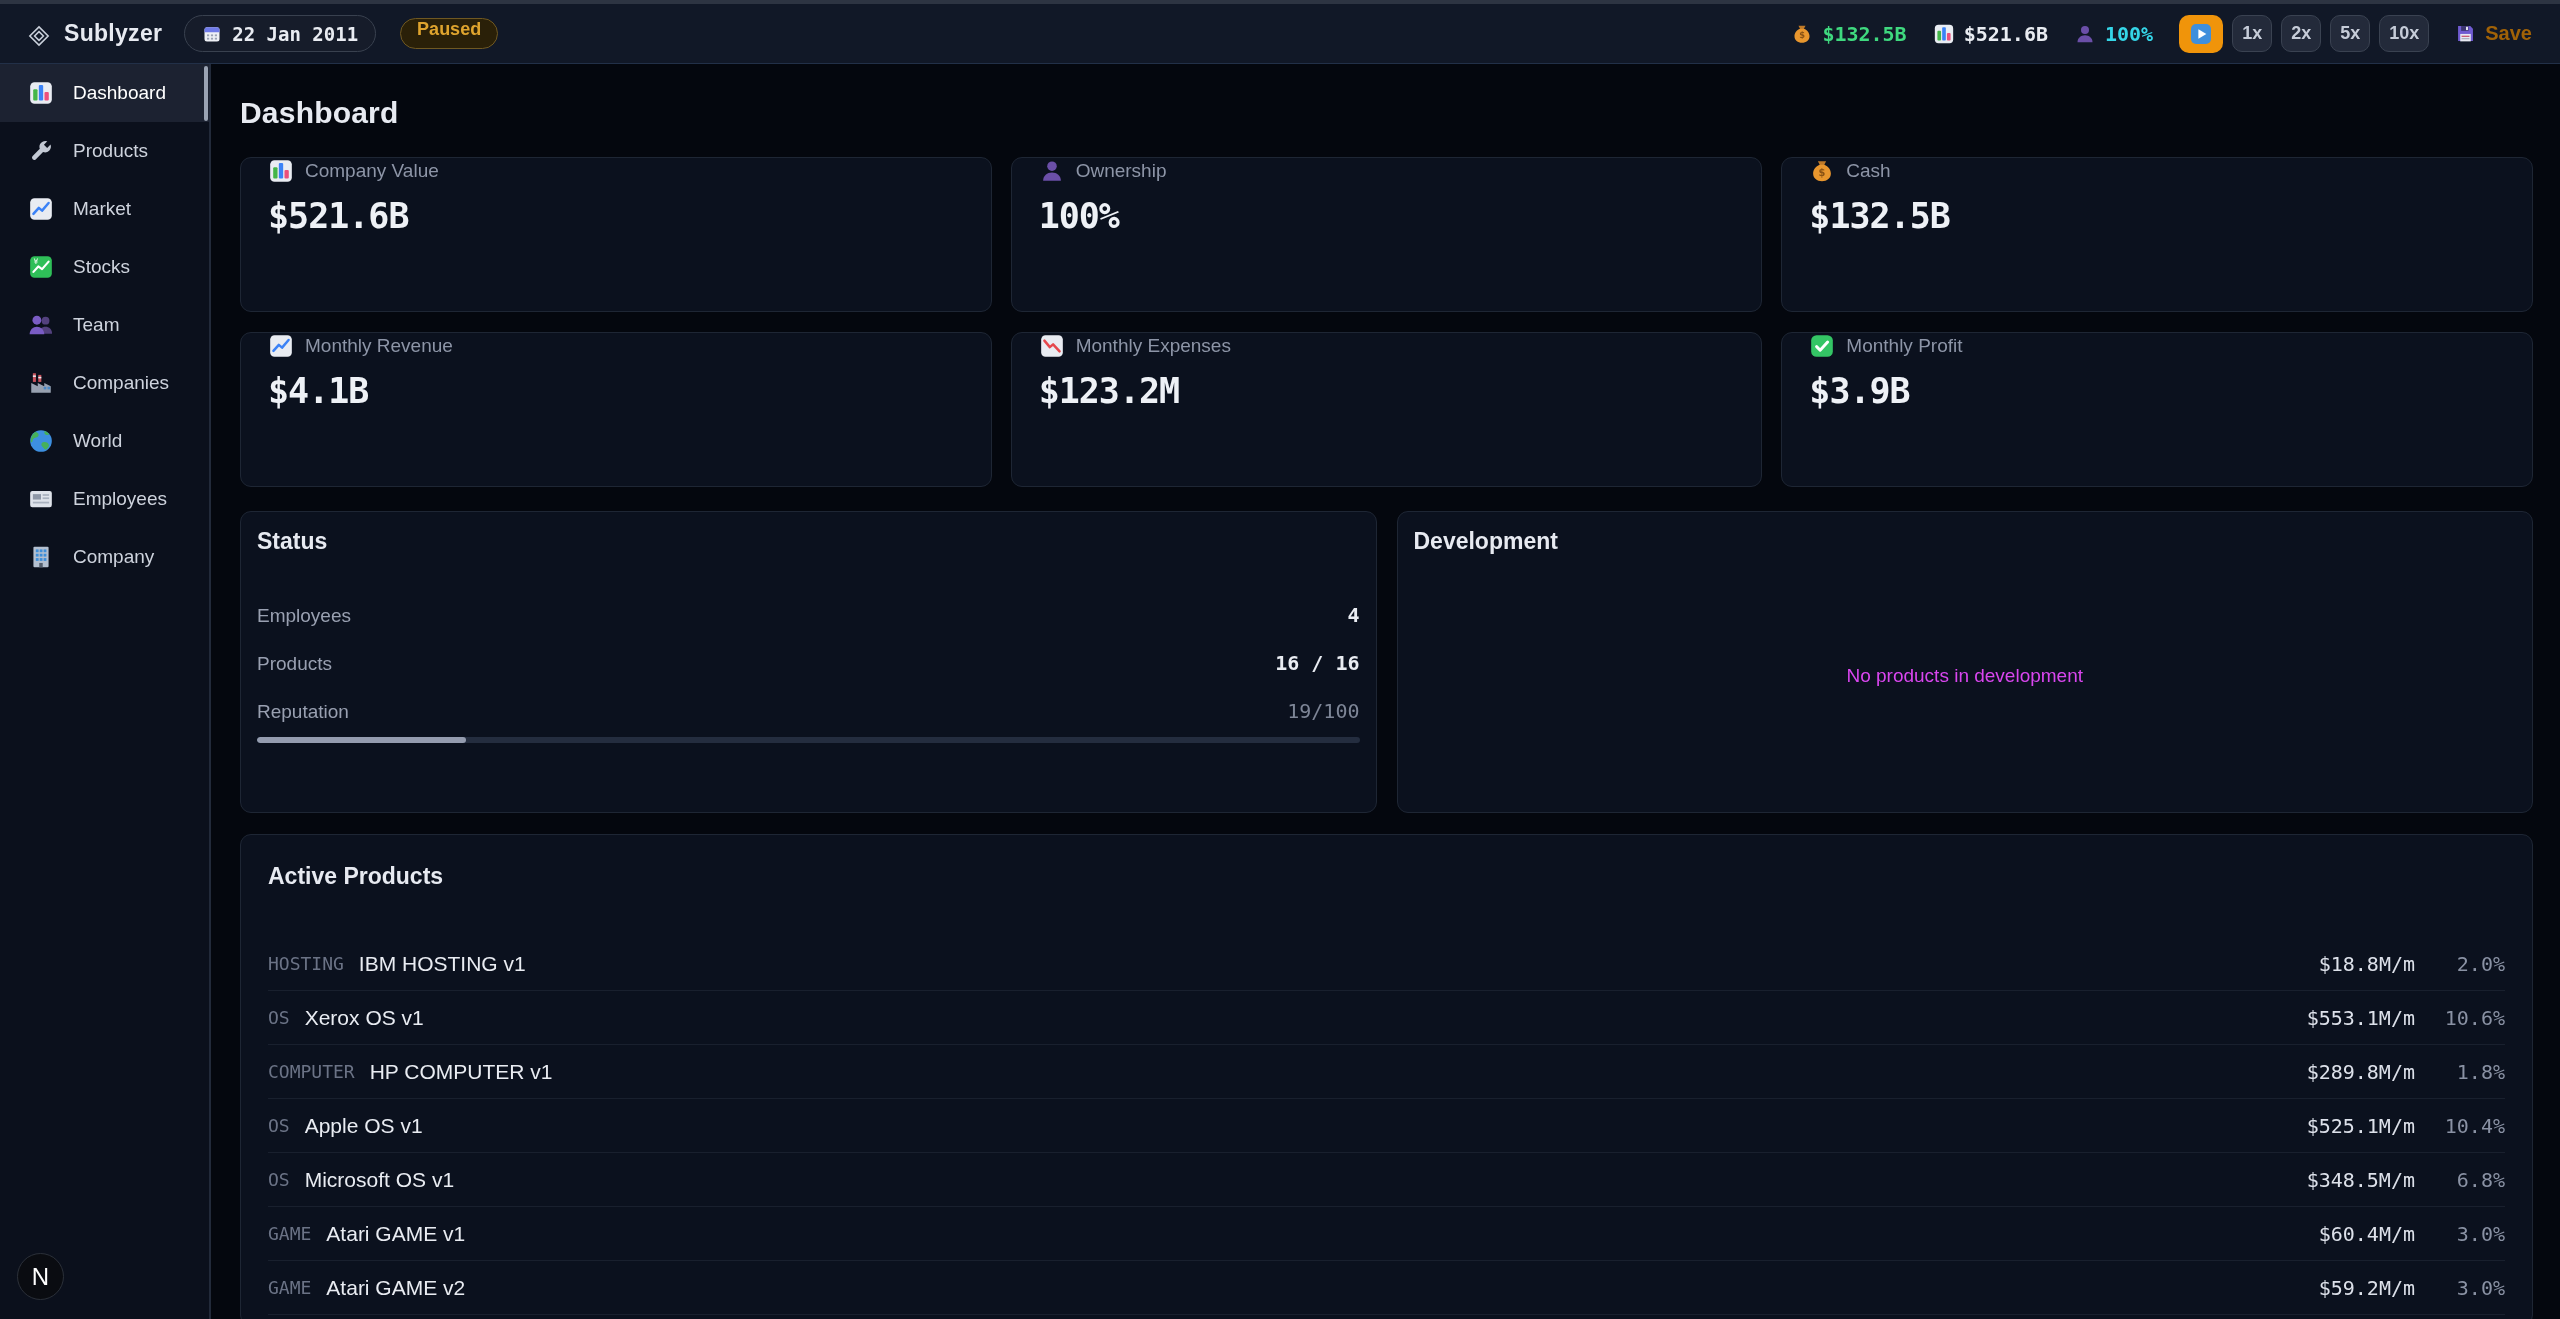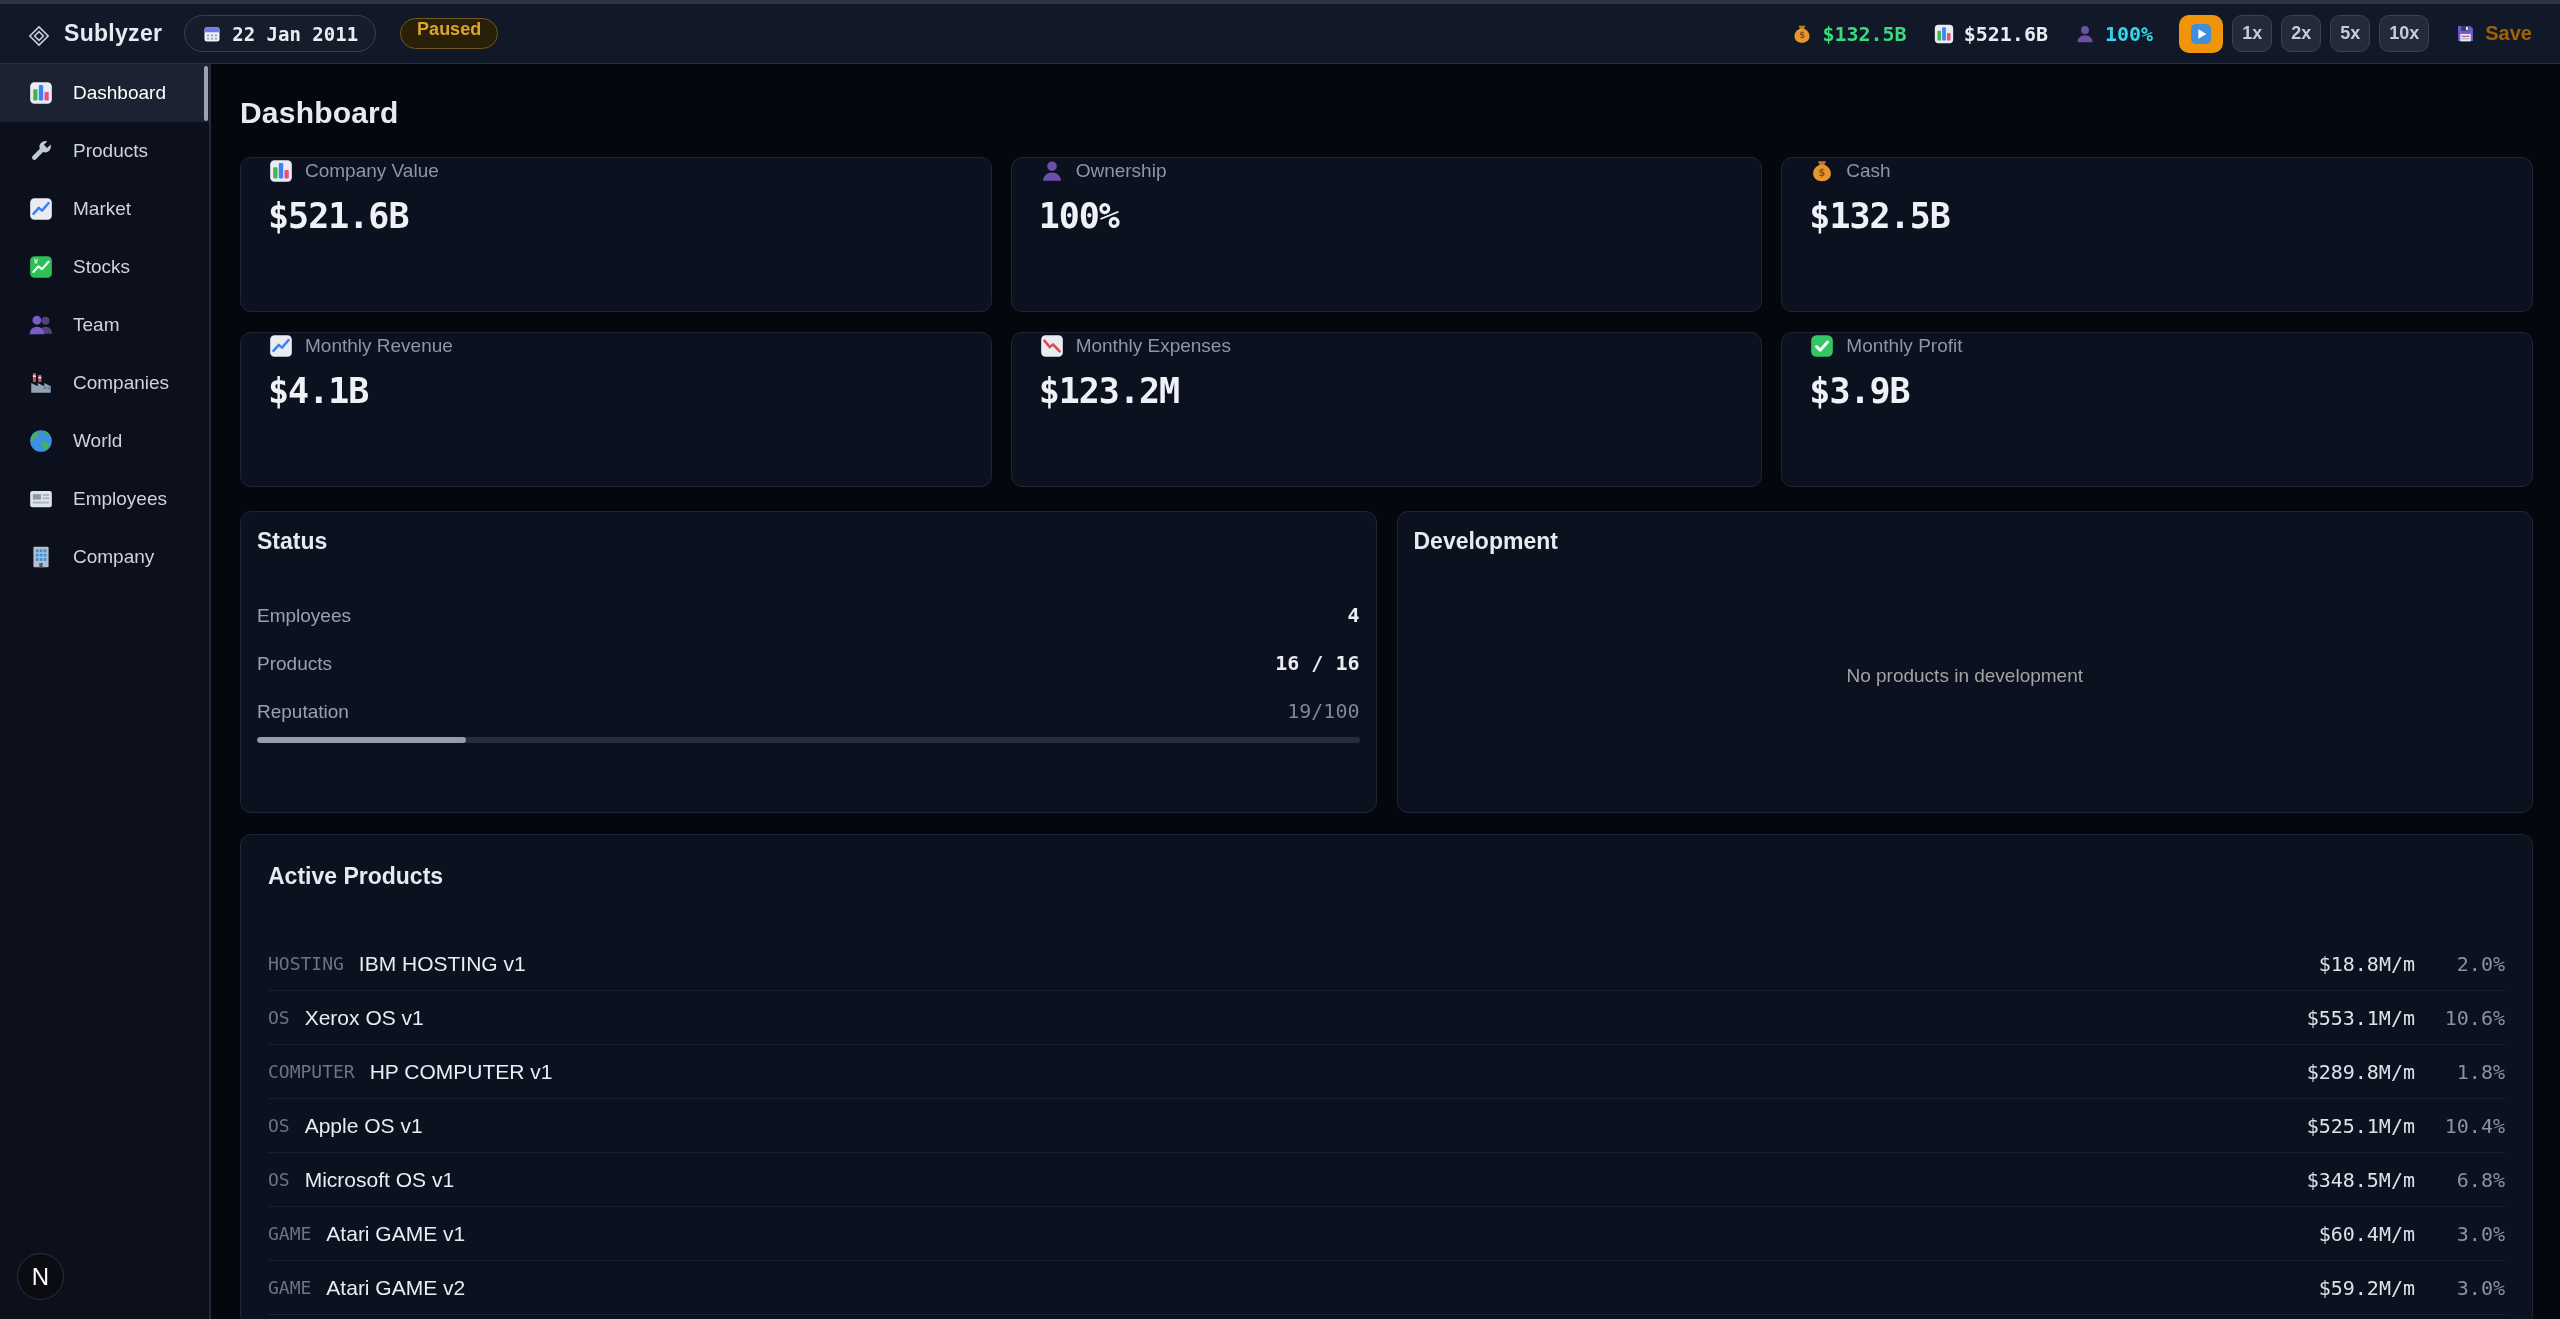--- a/index.html
+++ b/index.html
@@ -93,21 +93,21 @@
   .panel-title{ font-size:23px; font-weight:bold; }
 
   .status-rows{ margin-top:48px; }
   .status-item .status-row{ display:flex; justify-content:space-between; align-items:flex-end; margin-bottom:24px; }
   .status-label{ color:#99a0b1; font-size:19px; }
   .status-value{ font-family:"DejaVu Sans Mono", monospace; font-size:20px; font-weight:bold; color:#e9ecf2; }
   .status-item:last-child .status-value{ color:#7e8697; font-weight:normal; }
   .status-progress{ height:6px; background:#242d3f; border-radius:3px; margin:-10px 0 25px 0; overflow:hidden; }
   .status-progress .bar-fill{ height:100%; background:#949caf; border-radius:3px; }
 
-  .dev-empty{ flex:1; display:flex; align-items:center; justify-content:center; color:#a3a3a3; font-size:19px; }
+  .dev-empty{ flex:1; display:flex; align-items:center; justify-content:center; color:#d946ef; font-size:19px; }
 
   .products-panel{ padding:28px 27px 10px 27px; margin-bottom:40px; }
   .product-rows{ margin-top:47px; }
   .product-row{
     height:54px; display:flex; align-items:center; border-bottom:1px solid #19202e; cursor:pointer;
   }
   .product-row:first-child{ border-top:0; }
   .prod-cat{ font-family:"DejaVu Sans Mono", monospace; font-size:18px; color:#6b7386; margin-right:15px; }
   .prod-name{ font-size:21px; color:#e9ecf2; }
   .prod-spacer{ flex:1; }

